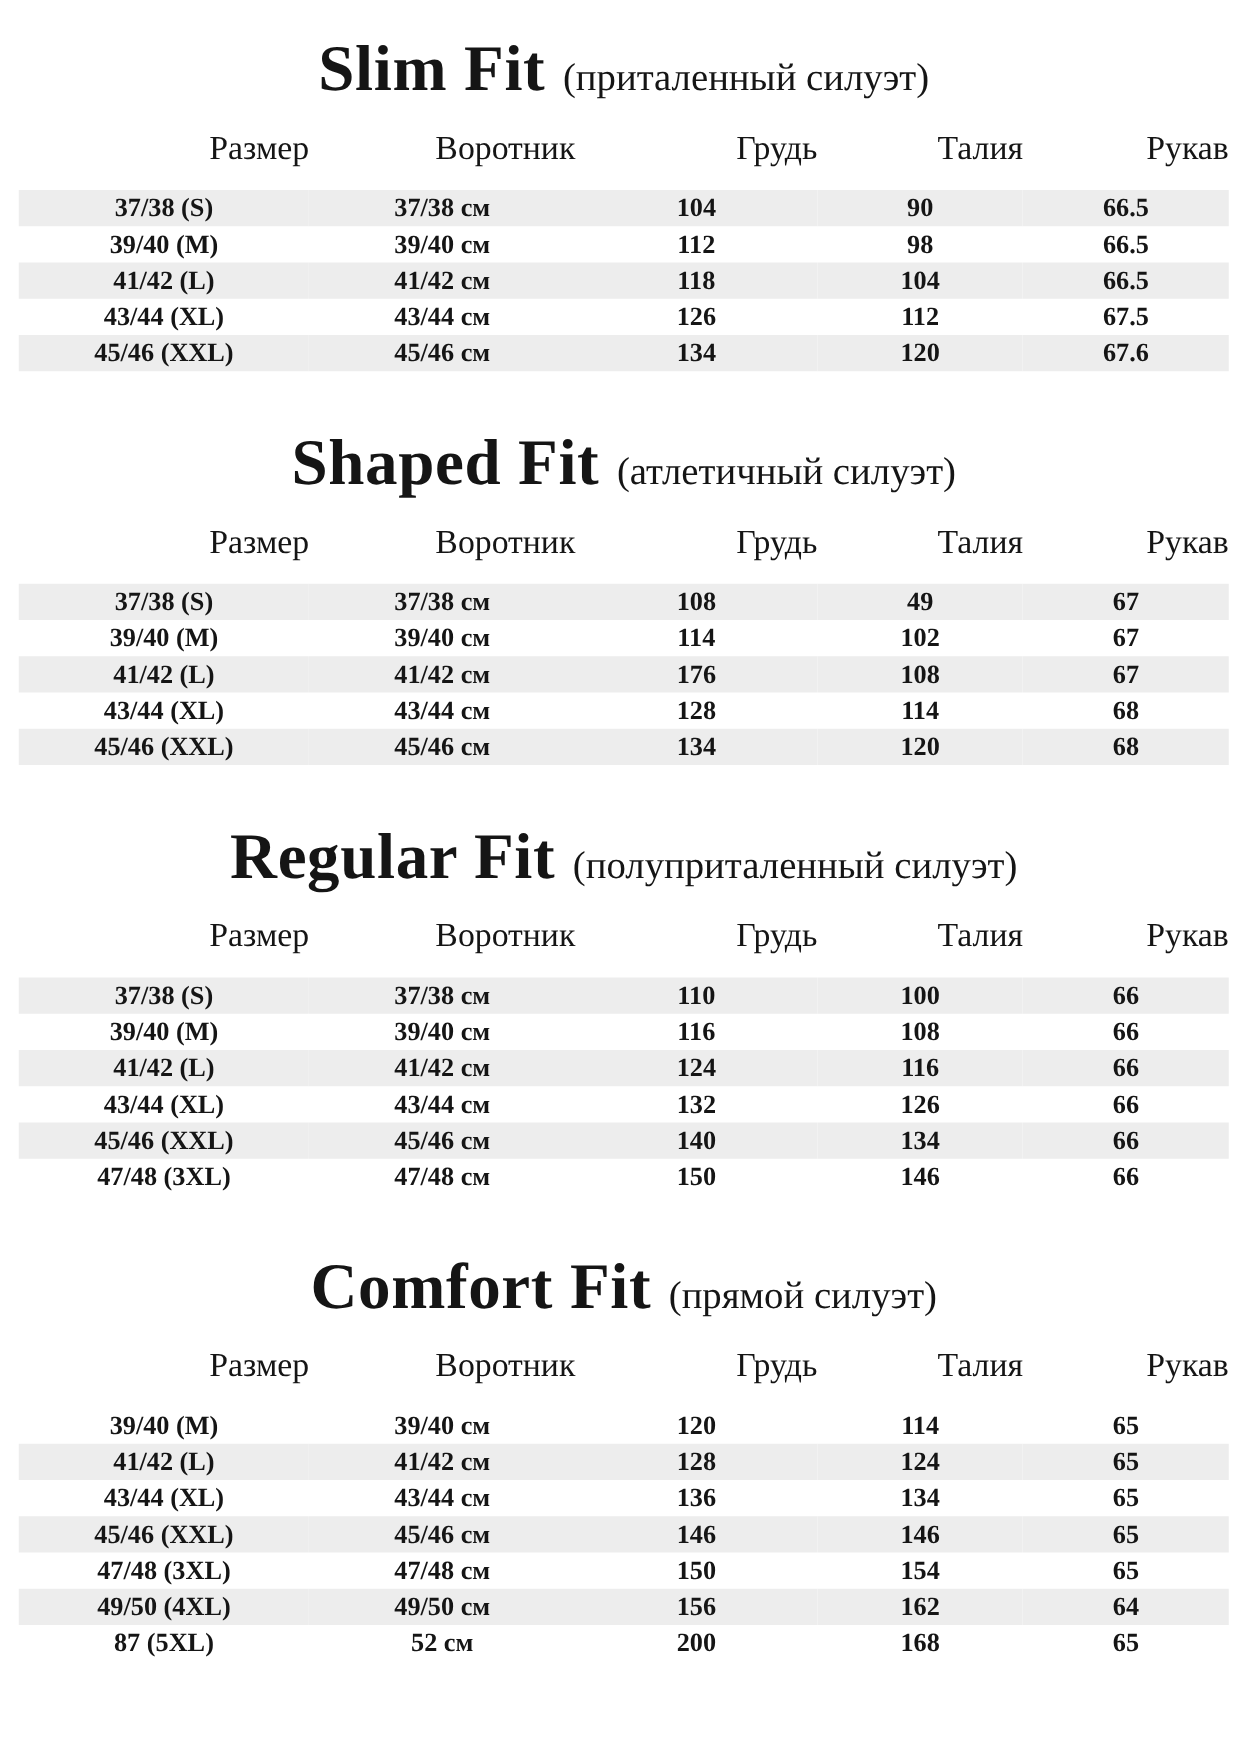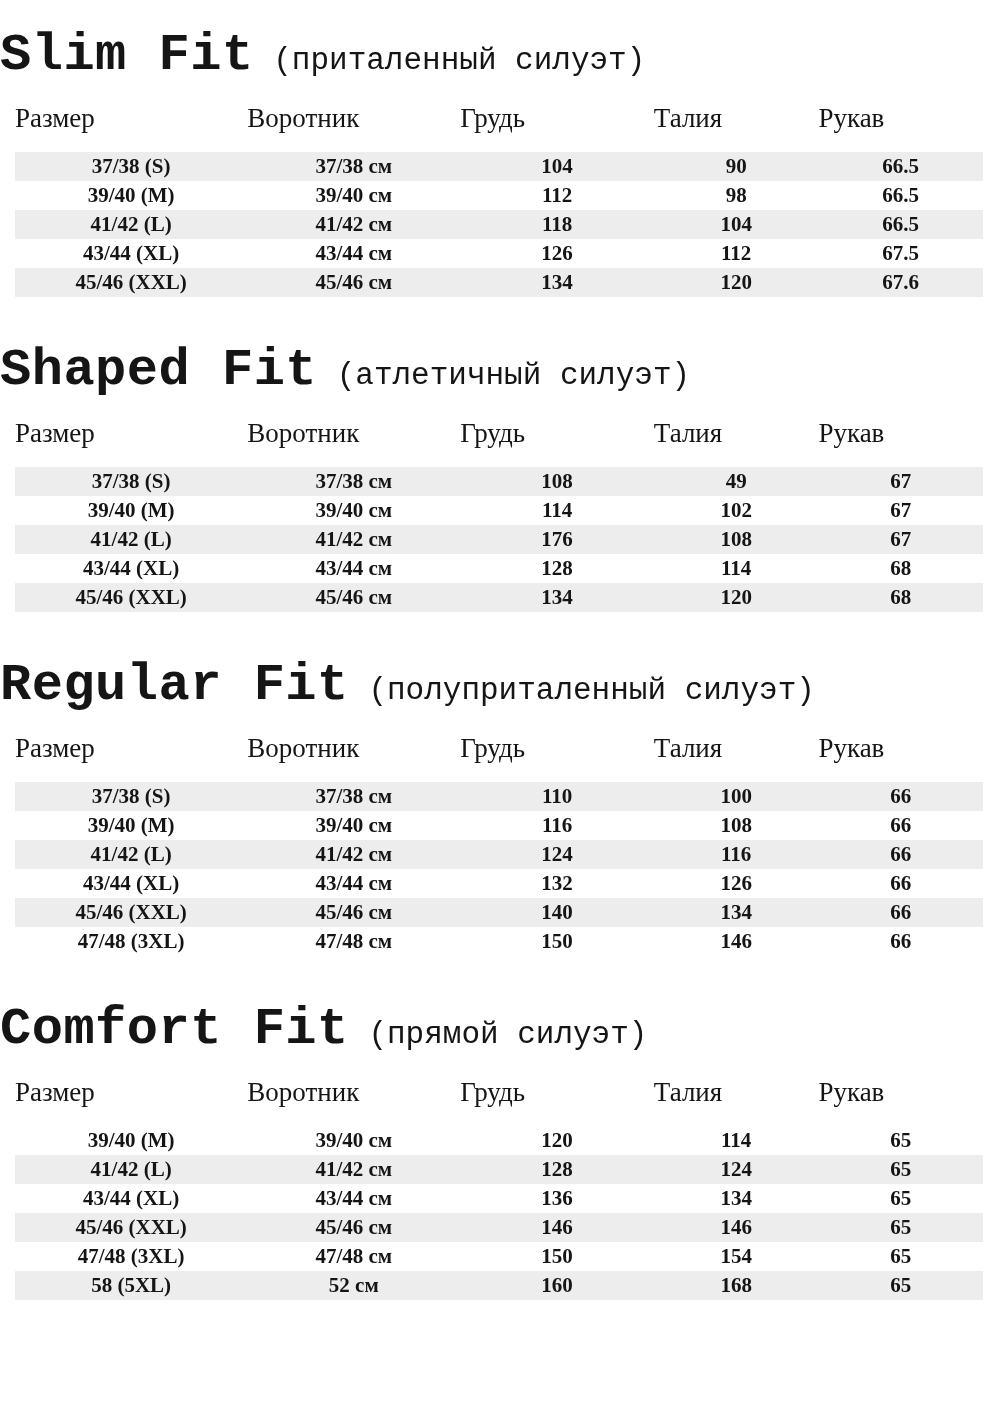--- a/index.html
+++ b/index.html
@@ -19,22 +19,22 @@
   .page-title{
     font-family:"Liberation Sans", sans-serif;
     font-weight:bold;
     font-size:26px;
     letter-spacing:.2px;
     margin:0 0 2px 56px;
   }
   .section{margin-top:14px;}
   .section + .section{margin-top:44px;}
   .sec-head{
-    text-align:left;
-    font-family:Liberation Mono, monospace;
+    text-align:center;
+    font-family:Liberation Serif, serif;
     margin:0 0 6px 0;
     white-space:nowrap;
   }
   .fit-name{
     font-size:52px;
     font-weight:bold;
     letter-spacing:.5px;
   }
   .fit-subtitle{
     font-size:31px;
@@ -48,21 +48,21 @@
     table-layout:fixed;
   }
   col.c1{width:24%}
   col.c2{width:22%}
   col.c3{width:20%}
   col.c4{width:17%}
   col.c5{width:17%}
   th{
     font-size:27px;
     font-weight:normal;
-    text-align:left;
+    text-align:right;
     padding:12px 0 18px 0;
   }
   td{
     font-size:21px;
     font-weight:600;
     text-align:center;
     height:29px;
     padding:0;
     line-height:29px;
   }
@@ -320,23 +320,30 @@
             <td>65</td>
           </tr>
           <tr>
             <td>47/48 (3XL)</td>
             <td>47/48 см</td>
             <td>150</td>
             <td>154</td>
             <td>65</td>
           </tr>
           <tr>
-            <td>58 (5XL)</td>
+            <td>49/50 (4XL)</td>
+            <td>49/50 см</td>
+            <td>156</td>
+            <td>162</td>
+            <td>64</td>
+          </tr>
+          <tr>
+            <td>87 (5XL)</td>
             <td>52 см</td>
-            <td>160</td>
+            <td>200</td>
             <td>168</td>
             <td>65</td>
           </tr>
         </tbody>
     </table>
   </div>
 
 </div>
 
 </body></html>

